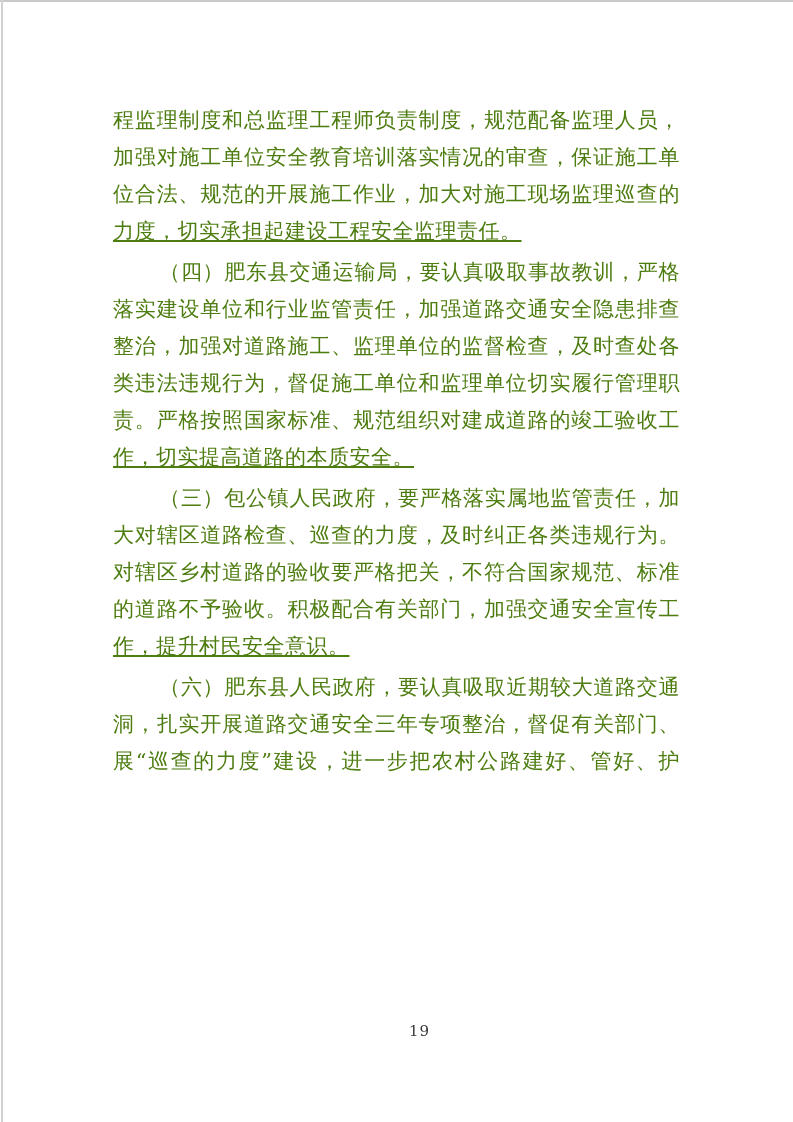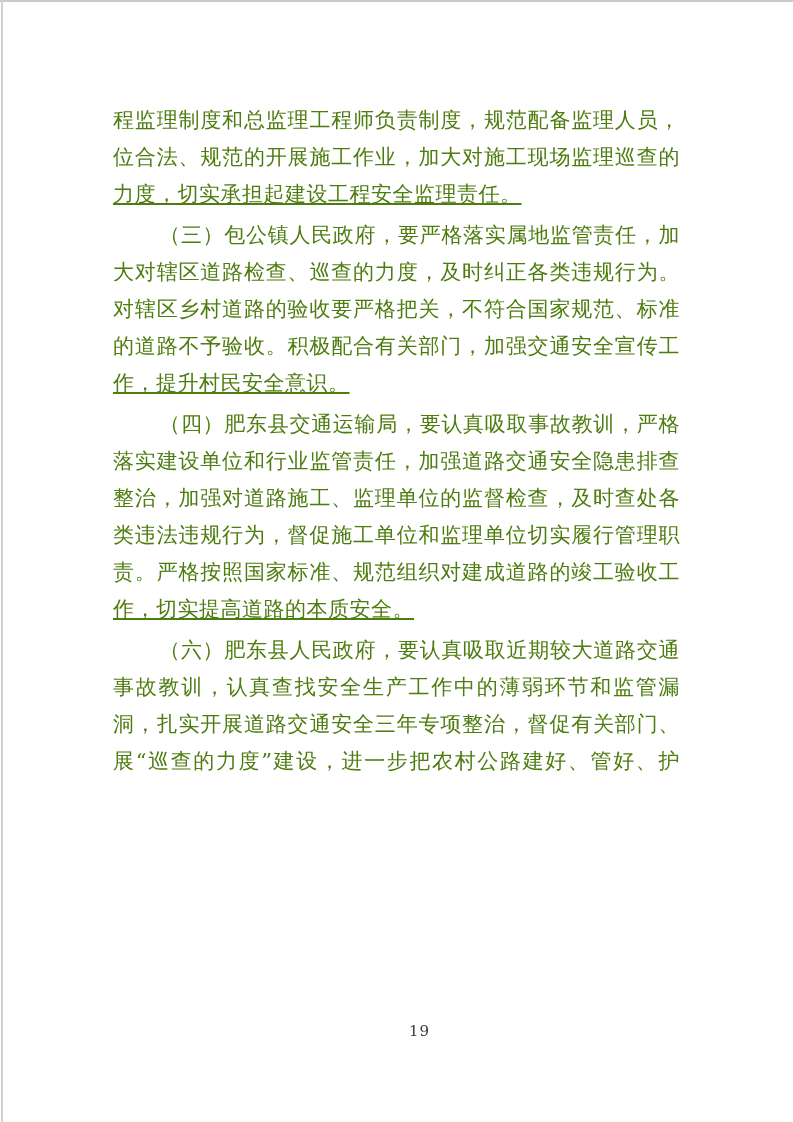--- a/index.html
+++ b/index.html
@@ -69,44 +69,44 @@
 </head>
 <body>
 
 <div class="scan-edge-top"></div>
 <div class="scan-edge-left"></div>
 
 <div class="page-body">
 
   <div class="para">
     <div class="line">程监理制度和总监理工程师负责制度，规范配备监理人员，</div>
+    <div class="line">加强对施工单位安全教育培训落实情况的审查，保证施工单</div>
     <div class="line">位合法、规范的开展施工作业，加大对施工现场监理巡查的</div>
     <div class="line last">力度，切实承担起建设工程安全监理责任。</div>
-  </div>
-
-  <div class="para indented">
-    <div class="line first">（三）包公镇人民政府，要严格落实属地监管责任，加</div>
-    <div class="line">大对辖区道路检查、巡查的力度，及时纠正各类违规行为。</div>
-    <div class="line">对辖区乡村道路的验收要严格把关，不符合国家规范、标准</div>
-    <div class="line">的道路不予验收。积极配合有关部门，加强交通安全宣传工</div>
-    <div class="line last">作，提升村民安全意识。</div>
   </div>
 
   <div class="para indented">
     <div class="line first">（四）肥东县交通运输局，要认真吸取事故教训，严格</div>
     <div class="line">落实建设单位和行业监管责任，加强道路交通安全隐患排查</div>
     <div class="line">整治，加强对道路施工、监理单位的监督检查，及时查处各</div>
     <div class="line">类违法违规行为，督促施工单位和监理单位切实履行管理职</div>
     <div class="line">责。严格按照国家标准、规范组织对建成道路的竣工验收工</div>
     <div class="line last">作，切实提高道路的本质安全。</div>
   </div>
 
+  <div class="para indented">
+    <div class="line first">（三）包公镇人民政府，要严格落实属地监管责任，加</div>
+    <div class="line">大对辖区道路检查、巡查的力度，及时纠正各类违规行为。</div>
+    <div class="line">对辖区乡村道路的验收要严格把关，不符合国家规范、标准</div>
+    <div class="line">的道路不予验收。积极配合有关部门，加强交通安全宣传工</div>
+    <div class="line last">作，提升村民安全意识。</div>
+  </div>
+
 
   <div class="para indented">
     <div class="line first">（六）肥东县人民政府，要认真吸取近期较大道路交通</div>
-    <div class="line">事故教训，认真查找安全生产工作中的薄弱环节和监管漏</div>
     <div class="line">洞，扎实开展道路交通安全三年专项整治，督促有关部门、</div>
     <div class="line">展“巡查的力度”建设，进一步把农村公路建好、管好、护</div>
   </div>
 
 </div>
 
 <div class="page-number">19</div>
 
 </body></html>

